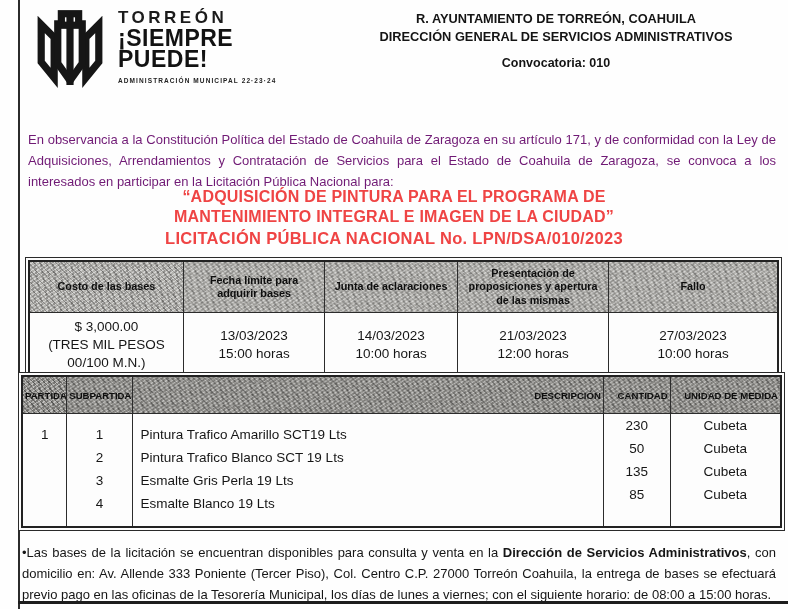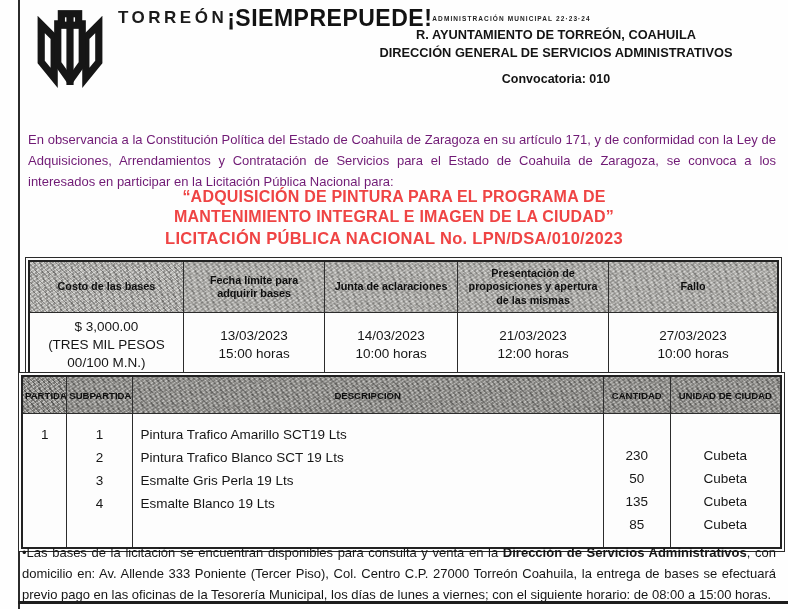--- a/index.html
+++ b/index.html
@@ -8,25 +8,25 @@
     background:#fefefe;color:#141414;
     font-family:"Liberation Sans",sans-serif;
     -webkit-font-smoothing:antialiased;
   }
   .page-edge{position:absolute;left:18px;top:0;width:2px;height:609px;background:#2b2b2b}
   .bottom-rule{position:absolute;left:18px;top:601px;width:770px;height:3px;background:#1d1d1d}
 
   
   .logo{position:absolute;left:34px;top:8px;display:flex;gap:12px;align-items:flex-start}
   .logo-mark{flex:0 0 auto}
-  .logo-text{display:flex;flex-direction:row}
+  .logo-text{display:flex;flex-direction:column}
   .logo-city{font-size:17px;font-weight:600;letter-spacing:3.5px;color:#1b1b1b;line-height:20px}
   .logo-slogan{font-size:23px;font-weight:900;letter-spacing:.5px;color:#121212;line-height:21px}
   .logo-admin{font-size:6.5px;font-weight:700;letter-spacing:1.1px;color:#222;margin-top:7px}
-  .org{position:absolute;left:330px;top:26px;width:452px;text-align:center;
+  .org{position:absolute;left:330px;top:10px;width:452px;text-align:center;
        font-weight:700;font-size:12.8px;line-height:17.5px}
   .org .convocatoria{font-size:12.5px;margin-top:10px}
 
   
   .intro{position:absolute;left:28px;top:116px;width:748px;
          font-size:13px;line-height:21px;text-align:justify;color:#701a75}
 
   
   .title-block{position:absolute;left:0;top:187px;width:100%;text-align:center;
                font-weight:700;color:#ef4444}
@@ -56,25 +56,25 @@
   
   .schedule{left:25px;top:257px;width:751px}
   .schedule th{height:46px;font-size:10.8px;font-weight:700;color:#0e0e0e;
                text-align:center;vertical-align:middle;line-height:13.5px;padding:2px 8px}
   .schedule td{height:60px;text-align:center;vertical-align:middle;
                font-size:13.5px;line-height:18px;color:#161616;padding:2px}
 
   
   .items{left:18px;top:372px;width:761px}
   .items th{height:34px;font-size:9.6px;font-weight:700;color:#0e0e0e;
-            text-align:center;vertical-align:middle;line-height:11px;padding:1px 2px}
+            text-align:right;vertical-align:middle;line-height:11px;padding:1px 2px}
   .items td{height:102px;vertical-align:top;font-size:13.5px;line-height:23px;color:#161616}
   .items .c-center{text-align:center;padding-top:9px}
   .items .c-desc{text-align:left;padding:9px 6px 0 8px}
-  .items .c-late{text-align:center;padding-top:30px}
+  .items .c-late{text-align:center;padding-top:0}
 
   
   .footer{position:absolute;left:22px;top:529px;width:754px;
           font-size:13px;line-height:21px;text-align:justify;color:#161616}
   .footer b{font-weight:700}
 </style>
 </head>
 <body>
 
 <div class="page-edge"></div>
@@ -166,21 +166,21 @@
         <col style="width:62.1%">
       <col style="width:8.8%">
         <col style="width:14.6%">
     </colgroup>
     <tbody>
         <tr>
       <th class="noise-dark">PARTIDA</th>
       <th class="noise-dark">SUBPARTIDA</th>
       <th class="noise-dark">DESCRIPCIÓN</th>
       <th class="noise-dark">CANTIDAD</th>
-      <th class="noise-dark">UNIDAD DE CIUDAD</th>
+      <th class="noise-dark">UNIDAD DE MEDIDA</th>
     </tr>
     <tr>
       <td class="c-center">
         <div>1</div>
       </td>
       <td class="c-center">
         <div>1</div>
         <div>2</div>
         <div>3</div>
         <div>4</div>

